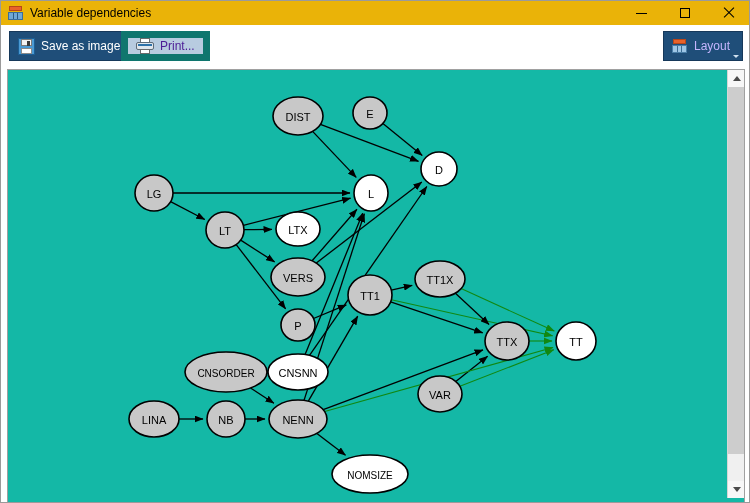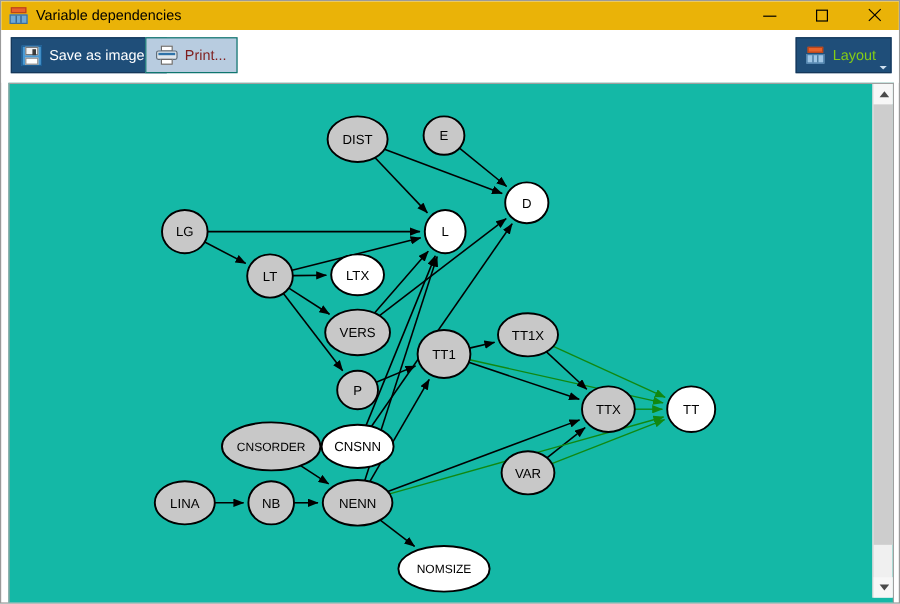--- a/index.html
+++ b/index.html
@@ -77,26 +77,26 @@
     padding:0 8px;
   }
   .tbtn .lbl{margin-left:6px;white-space:nowrap;}
   .tbtn-save{
     left:8px;
     background:#1f4e79;color:#ffffff;
     border:1px solid #16385a;
   }
   .tbtn-print{
     left:120px;
-    background:#b8cce0;color:#7f1d1d;
-    border:1px solid #0f766e;
+    background:#b8cce0;color:#4c1d95;
+    border:7px solid #0f766e;
   }
   .tbtn-layout{
     right:8px;
-    background:#1f4e79;color:#84cc16;
+    background:#1f4e79;color:#c4b5fd;
     border:1px solid #16385a;
     padding-right:12px;
   }
   .tbtn-layout .caret{
     position:absolute;right:3px;bottom:2px;
     width:0;height:0;
     border-left:3px solid transparent;border-right:3px solid transparent;
     border-top:3px solid #cfe0ef;
   }
   

